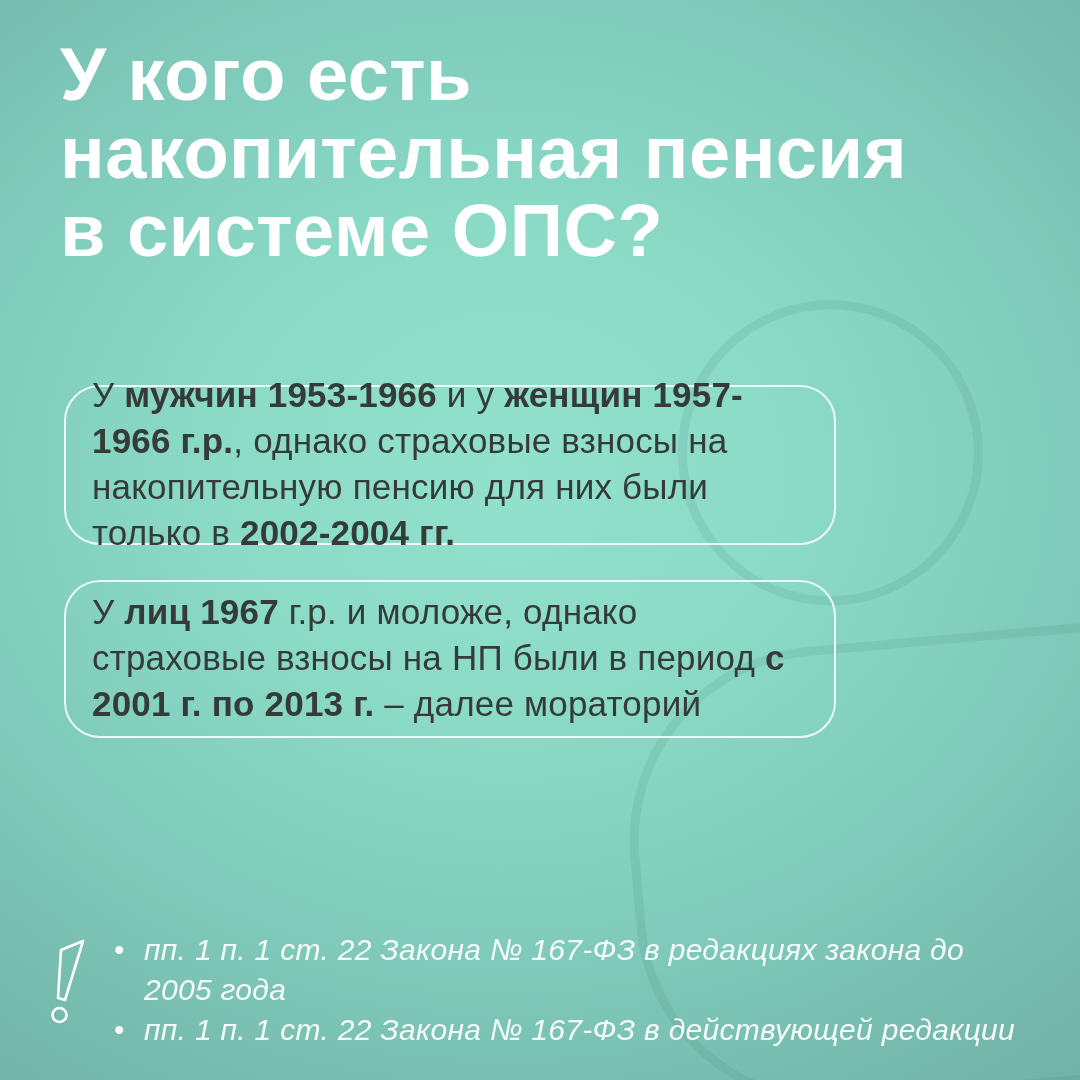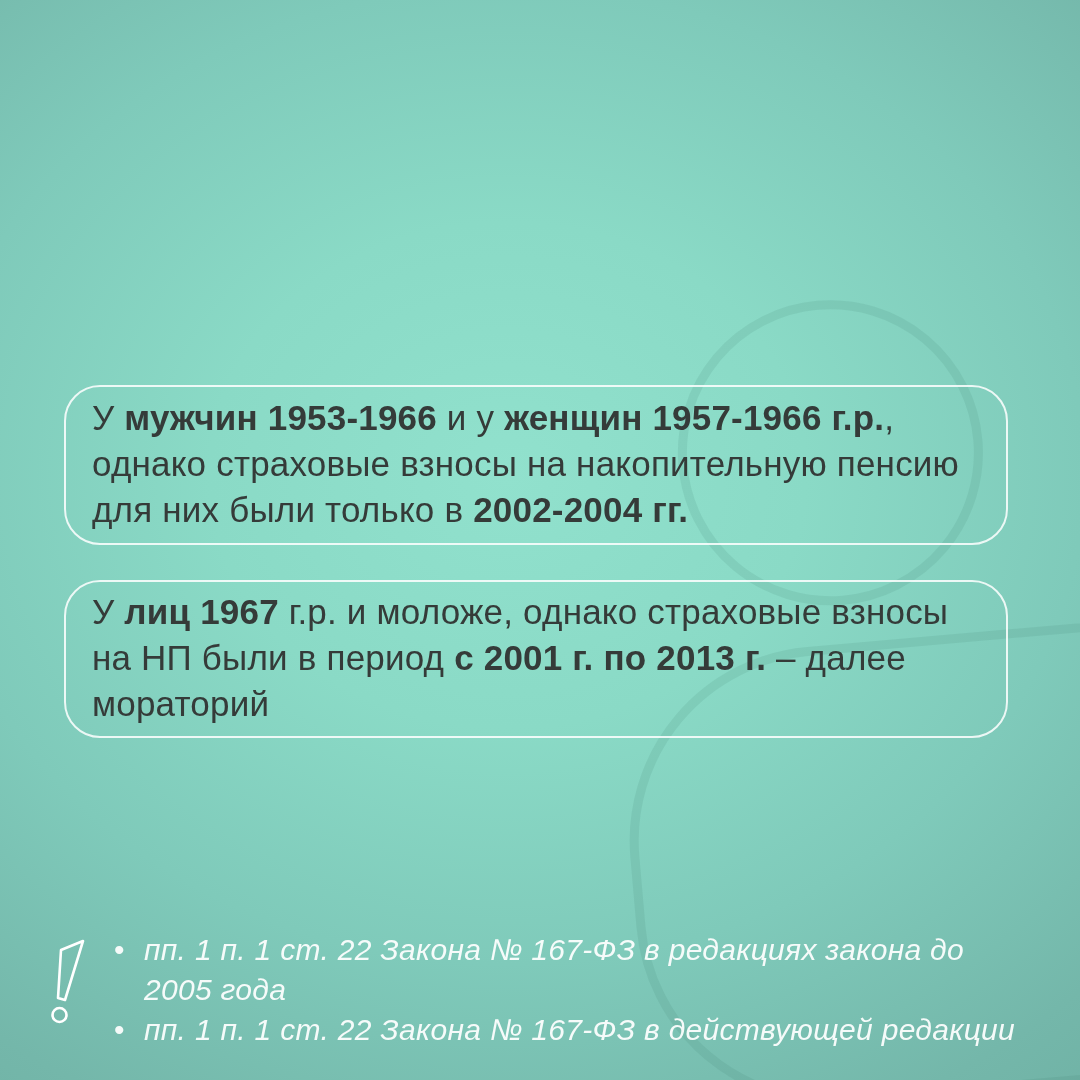--- a/index.html
+++ b/index.html
@@ -10,21 +10,21 @@
       #91e1cd 0%, #8adac6 30%, #7fcaba 58%, #74b7aa 84%, #6eb0a3 100%);
   }
   .watermark{position:absolute;left:0;top:0;pointer-events:none;}
   .heading{
     position:absolute;left:60px;top:36px;margin:0;
     color:#ffffff;font-size:74px;line-height:78px;font-weight:800;
     letter-spacing:0.5px;
   }
   .heading span{display:block;}
   .card{
-    position:absolute;left:64px;width:944px;box-sizing:border-box;
+    position:absolute;left:64px;width:772px;box-sizing:border-box;
     border:2px solid rgba(255,255,255,0.85);border-radius:36px;
     display:flex;align-items:center;
     padding:10px 18px 12px 26px;
   }
   .card1{top:385px;height:160px;}
   .card2{top:580px;height:158px;justify-content:center;}
   .card-text{
     margin:0;color:#353b39;font-size:35px;line-height:46px;font-weight:400;
     letter-spacing:0.2px;
   }
@@ -48,20 +48,25 @@
 
 <div class="canvas">
 
   <svg class="watermark" width="1080" height="1080" viewBox="0 0 1080 1080" fill="none">
     <g transform="rotate(-5 850 700)" stroke="#3e7a6d" stroke-opacity="0.13" stroke-width="9" fill="none">
       <circle cx="852" cy="452" r="148"></circle>
       <rect x="622" y="648" width="800" height="450" rx="190"></rect>
     </g>
   </svg>
 
+  <h1 class="heading">
+    <span>У кого есть</span>
+    <span>накопительная пенсия</span>
+    <span>в системе ОПС?</span>
+  </h1>
 
   <div class="card card1">
     <p class="card-text"><span>У </span><span class="b">мужчин 1953-1966</span><span> и у </span><span class="b">женщин 1957-1966 г.р.</span><span>, однако страховые взносы на накопительную пенсию для них были только в </span><span class="b">2002-2004 гг.</span></p>
   </div>
 
   <div class="card card2">
     <p class="card-text"><span>У </span><span class="b">лиц 1967</span><span> г.р. и моложе, однако страховые взносы на НП были в период </span><span class="b">с 2001 г. по 2013 г.</span><span> – далее мораторий</span></p>
   </div>
 
   <div class="footer">

